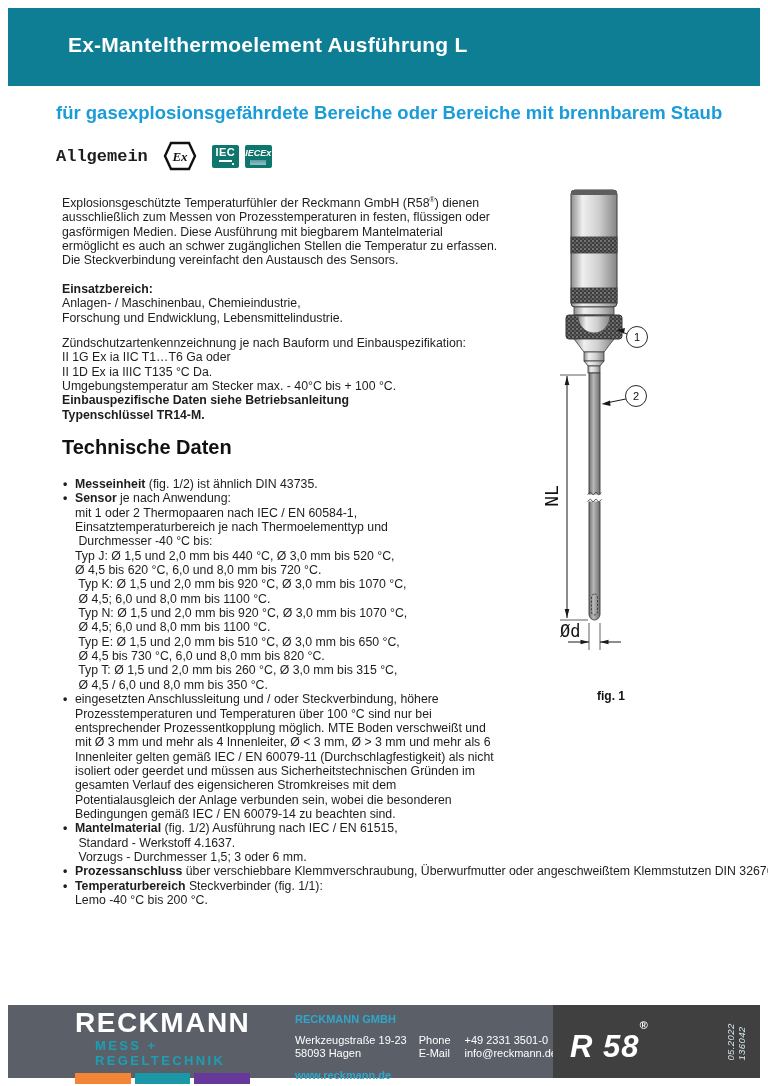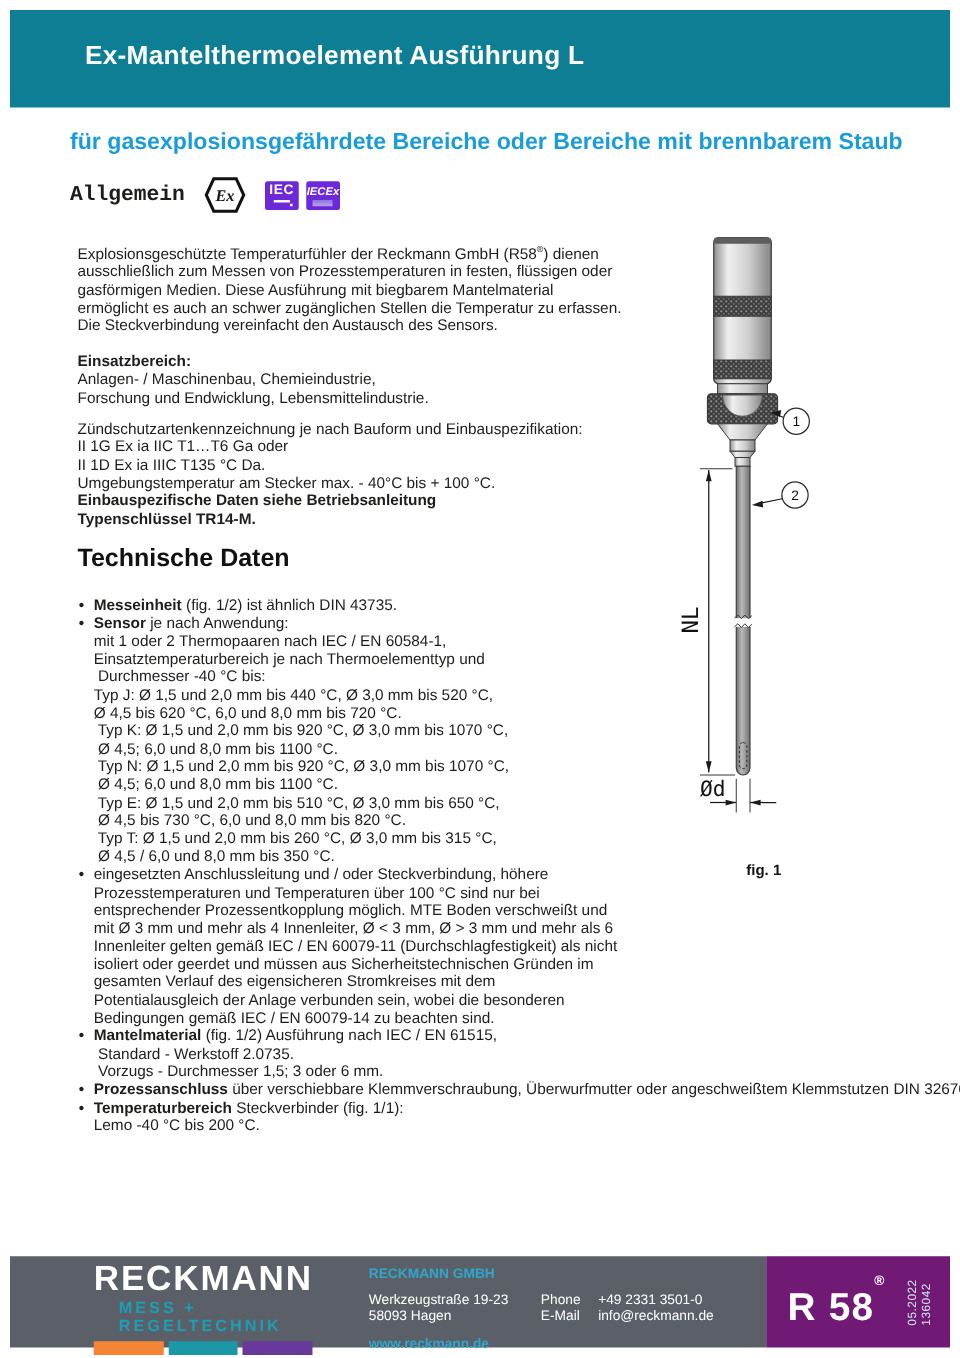--- a/index.html
+++ b/index.html
@@ -10,21 +10,21 @@
 
   
   .titlebar{position:absolute;left:8px;top:8px;right:8px;height:78px;background:#0e7e94;
             display:flex;align-items:center;}
   .titlebar h1{margin:0 0 4px 60px;color:#fff;font-size:21px;font-weight:700;letter-spacing:.2px;}
   .subtitle{position:absolute;left:56px;top:102px;font-size:18.5px;font-weight:700;color:#1a9cd9;}
 
   .allgemein-row{position:absolute;left:56px;top:140px;display:flex;align-items:center;gap:15px;height:32px;}
   .allgemein{font-size:17px;font-weight:700;font-family:Liberation Mono, monospace;}
   .ex-logo{display:inline-block;width:34px;height:30px;}
-  .sq-logo{width:27px;height:23px;background:#6d28d9;color:#fff;border-radius:2px;
+  .sq-logo{width:27px;height:23px;background:#0f766e;color:#fff;border-radius:2px;
            display:flex;flex-direction:column;align-items:center;justify-content:center;}
   .sq-logo .iec-txt{font-size:11px;font-weight:700;letter-spacing:.5px;line-height:11px;}
   .iec-bar{width:13px;height:2px;background:#fff;margin-top:2px;}
   .iec-dot{width:2px;height:2px;background:#fff;margin-top:1px;align-self:flex-end;margin-right:5px;}
   .iecex-txt{font-size:9px;font-weight:700;font-style:italic;line-height:10px;}
   .iecex-sub{width:16px;height:5px;background:linear-gradient(#9db7dd,#fff);opacity:.55;margin-top:2px;}
 
   
   .txt{font-size:12.3px;line-height:14.35px;white-space:pre;}
   .intro{position:absolute;left:62px;top:196px;}
@@ -37,32 +37,32 @@
   .dot{width:9px;margin-right:3px;font-size:12.3px;line-height:14.35px;font-weight:700;}
   .btxt .ln{font-size:12.3px;line-height:14.35px;white-space:pre;}
 
   
   .fig-wrap{position:absolute;left:540px;top:180px;width:170px;height:540px;}
   .tfont{font-family:"DejaVu Sans Mono","Liberation Mono",monospace;fill:#111;}
 
   
   .footer{position:absolute;left:8px;right:8px;top:1005px;height:73px;display:flex;}
   .f-gray{flex:1;background:#5b6068;position:relative;}
-  .f-teal{width:147px;background:#701a75;position:relative;}
+  .f-teal{width:207px;background:#404040;position:relative;font-style:italic;}
   .brand{position:absolute;left:67px;top:6px;width:175px;}
   .brand-name{font-size:28px;line-height:24px;font-weight:700;color:#ffffff;letter-spacing:1.5px;}
   .brand-sub{font-size:13px;font-weight:700;color:#1a9fb5;letter-spacing:2.4px;margin-top:3px;margin-left:20px;}
   .brand-bars{display:flex;gap:4px;margin-top:5px;}
   .bar{width:56px;height:11px;}
   .bar-orange{background:#f58536;}
   .bar-teal{background:#1b98a8;}
   .bar-purple{background:#67399b;}
   .f-mid{position:absolute;left:287px;top:8px;color:#fff;font-size:11px;line-height:13px;}
   .f-company{color:#2fa7cc;font-weight:700;margin-bottom:8px;}
-  .addr-row{display:flex;gap:26px;}
+  .addr-row{display:flex;gap:12px;}
   .contact{display:grid;grid-template-columns:auto auto;column-gap:14px;}
   .f-web{color:#2fa7cc;font-weight:700;margin-top:9px;}
   .product{position:absolute;left:17px;top:14px;color:#fff;font-size:31px;font-weight:700;letter-spacing:1px;}
   .product sup{font-size:11px;vertical-align:28px;}
   .docnum{position:absolute;right:13px;top:50%;transform:translateY(-50%) rotate(180deg);
           writing-mode:vertical-rl;font-size:9.5px;line-height:11px;letter-spacing:.4px;color:#d4e6ec;}
 </style>
 </head>
 <body>
 
@@ -144,21 +144,21 @@
           <div class="ln">isoliert oder geerdet und müssen aus Sicherheitstechnischen Gründen im</div>
           <div class="ln">gesamten Verlauf des eigensicheren Stromkreises mit dem</div>
           <div class="ln">Potentialausgleich der Anlage verbunden sein, wobei die besonderen</div>
           <div class="ln">Bedingungen gemäß IEC / EN 60079-14 zu beachten sind.</div>
         </div>
       </li>
       <li>
         <span class="dot">•</span>
         <div class="btxt">
           <div class="ln"><b>Mantelmaterial</b> (fig. 1/2) Ausführung nach IEC / EN 61515,</div>
-          <div class="ln"> Standard - Werkstoff 2.0735.</div>
+          <div class="ln"> Standard - Werkstoff 4.1637.</div>
           <div class="ln"> Vorzugs - Durchmesser 1,5; 3 oder 6 mm.</div>
         </div>
       </li>
       <li>
         <span class="dot">•</span>
         <div class="btxt">
           <div class="ln"><b>Prozessanschluss</b> über verschiebbare Klemmverschraubung, Überwurfmutter oder angeschweißtem Klemmstutzen DIN 32676.</div>
         </div>
       </li>
       <li>

